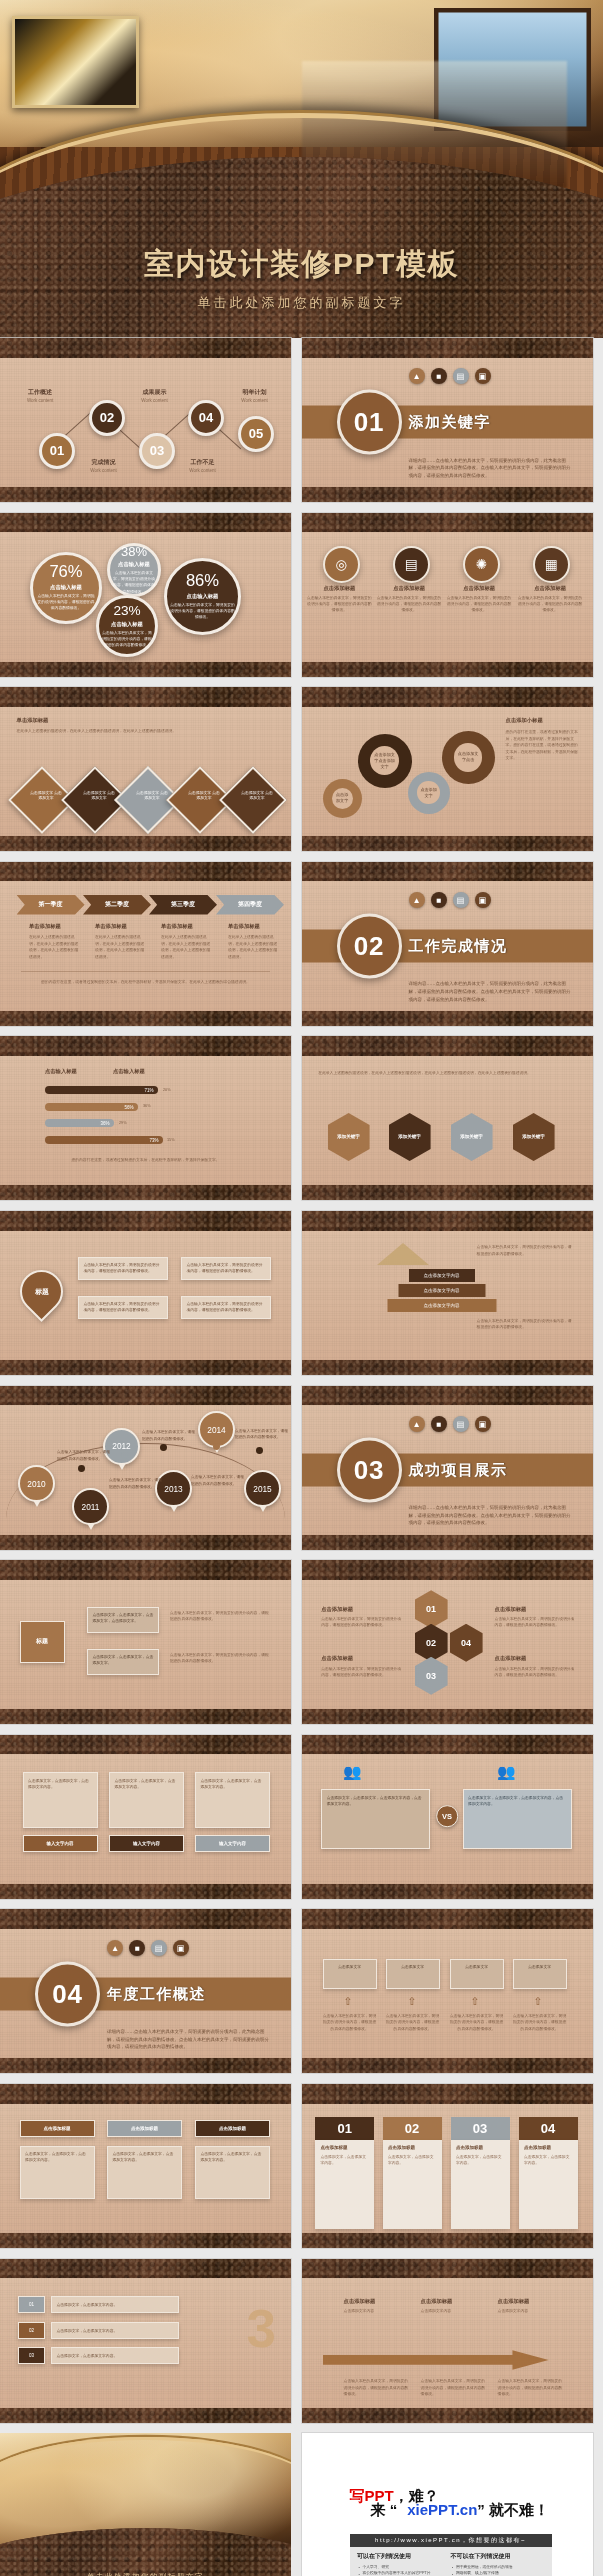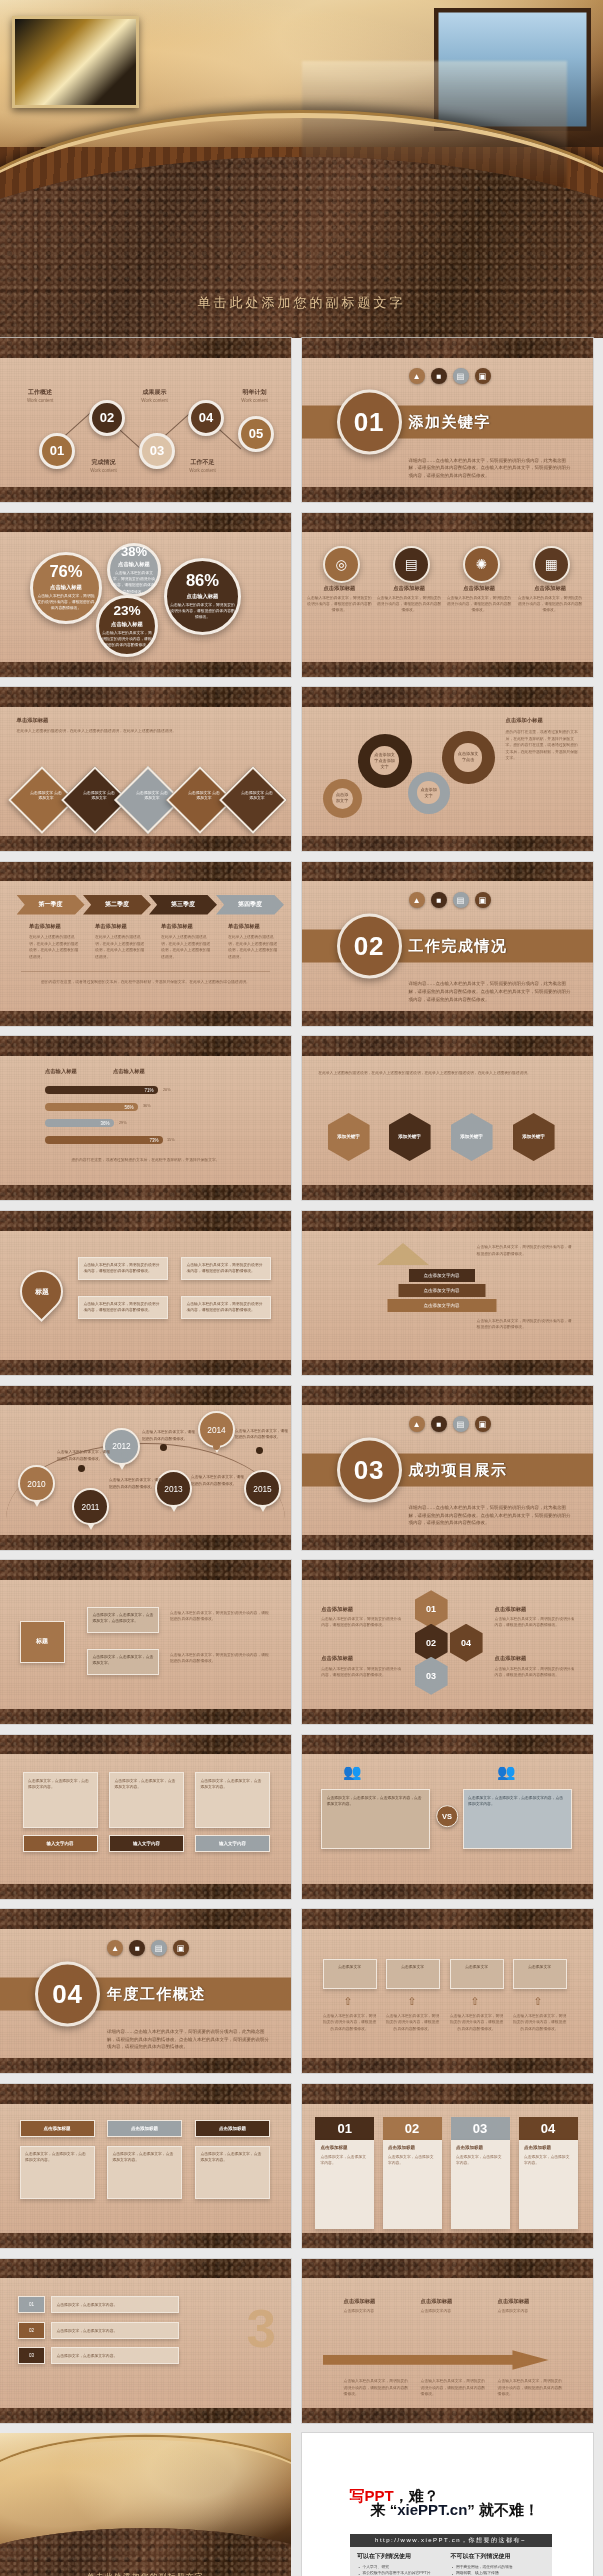--- a/index.html
+++ b/index.html
@@ -89,21 +89,21 @@
     box-shadow:0 2.3px 5.3px rgba(0,0,0,.3);}
   .nlabel{position:absolute;text-align:center;color:#5d4130;}
   .nlabel b{display:block;font-size:6px;}
   .nlabel i{display:block;font-size:4.5px;font-style:normal;color:#8a6a52;margin-top:1.5px;}
   .nline{position:absolute;height:0.8px;background:#5d4130;transform-origin:0 0;opacity:.75;}
 
   
   .pc{position:absolute;border-radius:50%;border:3px solid #f3ece4;color:#fff;text-align:center;
     box-shadow:0 3px 7.5px rgba(0,0,0,.3);display:flex;flex-direction:column;
     align-items:center;justify-content:center;padding:3px;box-sizing:border-box;}
-  .pc .num{font-size:16.6px;font-weight:700;line-height:1;text-align:center;}
+  .pc .num{font-size:16.6px;font-weight:400;line-height:1;text-align:center;}
   .pc .cap{font-size:5.3px;font-weight:bold;margin-top:3px;}
   .pc .txt{font-size:3.8px;line-height:1.6;margin-top:2.3px;opacity:.92;}
 
   
   .ic4{position:absolute;top:13.6px;width:33px;height:33px;border-radius:50%;
     border:2.3px solid #efe6da;display:flex;align-items:center;justify-content:center;
     font-size:13.6px;color:#fff;box-shadow:0 2.3px 6px rgba(0,0,0,.28);}
   .ic4cap{position:absolute;top:53px;width:65px;text-align:center;font-size:5.3px;font-weight:bold;color:#5c3f2c;}
   .ic4txt{position:absolute;top:63px;width:65px;text-align:center;font-size:3.8px;line-height:1.6;color:#7a5a42;}
 
@@ -189,21 +189,21 @@
   .thanks-t{position:absolute;left:0;right:0;bottom:30px;text-align:center;font-size:17.3px;
     font-weight:bold;color:#e8cfa2;text-shadow:1.5px 1.5px 3px rgba(0,0,0,.7);}
   .thanks-s{position:absolute;left:0;right:0;bottom:15px;text-align:center;font-size:7.5px;
     color:#dfc193;letter-spacing:1.5px;text-shadow:0.8px 0.8px 2.3px rgba(0,0,0,.6);}
 
   .promo{position:relative;width:291px;height:164px;background:#fff;box-shadow:0 0 0 0.8px #cfcfcf;}
   .promo-inner{position:absolute;inset:6px;background:#fff;}
   .promo-l1{position:absolute;left:42px;top:48px;font-size:15px;font-weight:bold;color:#111;}
   .promo-l1 .red{color:#e40000;}
   .promo-l2{position:absolute;left:63px;top:62px;font-size:15px;font-weight:bold;color:#111;}
-  .promo-l2 .green{color:#0f172a;}
+  .promo-l2 .green{color:#1d4ed8;margin-left:10px;}
   .promo-bar{position:absolute;left:42px;right:35px;top:95px;height:13px;background:#3b3b3b;
     color:#fff;font-size:6px;letter-spacing:1.5px;display:flex;align-items:center;justify-content:center;}
   .promo-box{position:absolute;left:42px;right:35px;top:108px;height:32px;background:#e6e6e6;
     display:flex;padding:4.5px 7.5px;box-sizing:border-box;}
   .promo-col{width:50%;}
   .promo-col b{display:block;font-size:6px;color:#222;margin-bottom:3px;}
   .promo-col li{font-size:3.8px;color:#444;line-height:1.8;list-style:none;position:relative;padding-left:5.3px;}
   .promo-col li:before{content:"·";position:absolute;left:0.8px;top:-1.5px;font-size:6.8px;}
   .promo-col ul{margin:0;padding:0;}
 
@@ -220,20 +220,21 @@
     <div class="hero-photo">
       <div class="room">
           <div class="room-win"></div>
           <div class="room-floor"></div>
           <div class="room-rug"></div>
         </div>
     </div>
     <div class="hero-leather leather-dark" style="clip-path:ellipse(78% 100% at 50% 100%);"></div>
     <div class="hero-arc"></div>
     <div class="hero-text">
+      <h1 class="hero-title">室内设计装修PPT模板</h1>
       <p class="hero-sub">单击此处添加您的副标题文字</p>
     </div>
   </div>
 
   <div class="grid">
 
     <div class="slide left">
       <div class="band-top leather-dark"></div>
       <div class="body paper">
         <div class="nline" style="left:54px;top:87px;width:50px;transform:rotate(-42deg);"></div>

